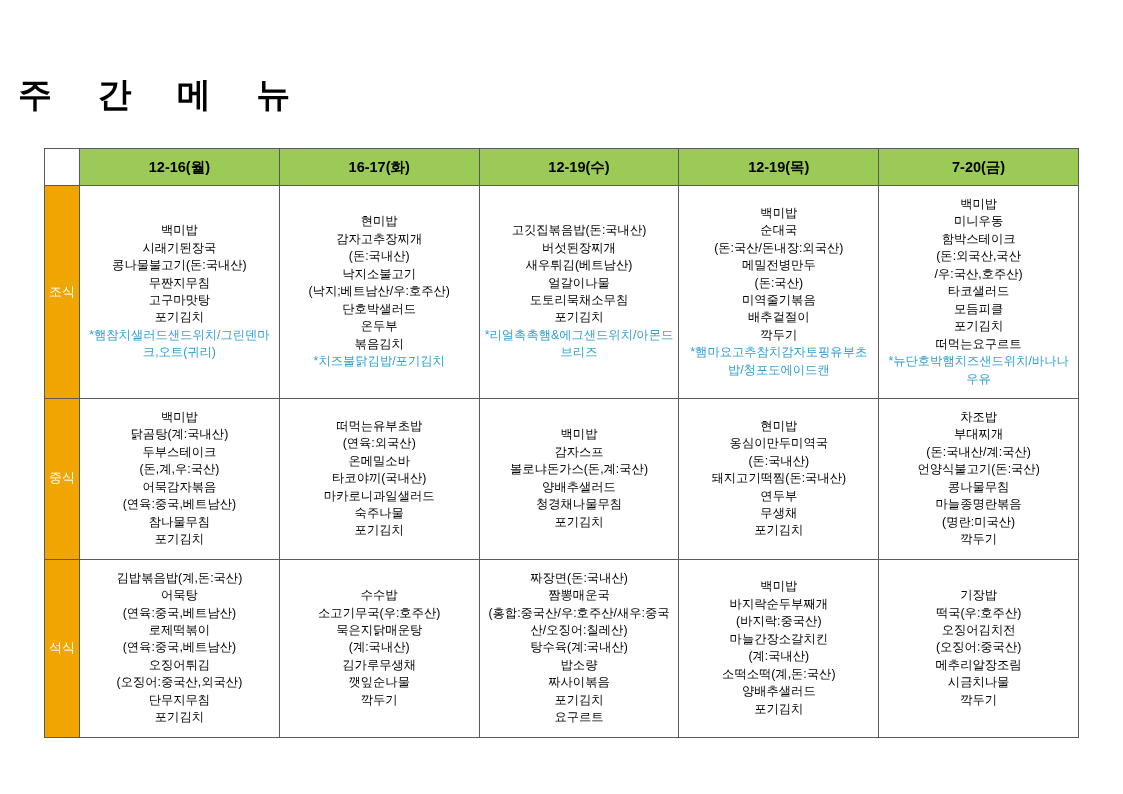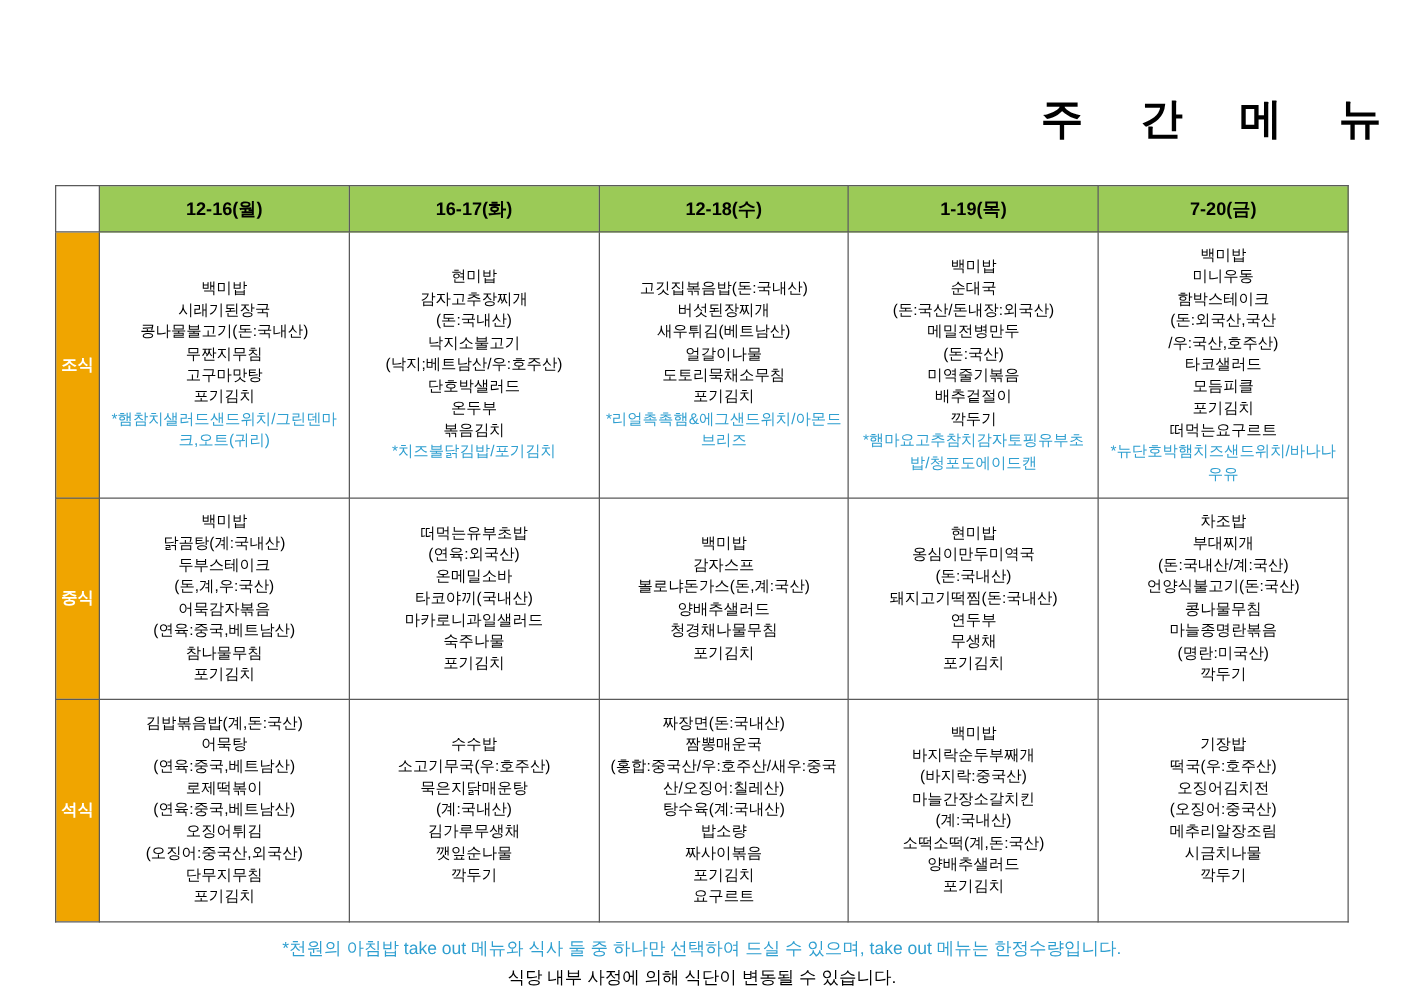--- a/index.html
+++ b/index.html
@@ -14,21 +14,21 @@
     color: #000000;
     overflow: hidden;
   }
   .page {
     position: relative;
     width: 1123px;
     height: 794px;
     box-sizing: border-box;
   }
   .title {
-    text-align: right;
+    text-align: left;
     font-size: 34px;
     letter-spacing: 18px;
     font-weight: bold;
     padding-top: 72px;
     padding-left: 18px;
     color: #000;
   }
   table.menu {
     border-collapse: collapse;
     margin: 30px auto 0 auto;
@@ -50,21 +50,21 @@
     background: #9bca57;
     font-size: 14.5px;
     font-weight: bold;
     height: 34px;
     color: #000;
   }
   td.mealhdr {
     width: 32px;
     background: #f0a500;
     color: #ffffff;
-    font-weight: bold;
+    font-weight: normal;
     font-size: 13px;
     line-height: 1.45;
     letter-spacing: 0px;
   }
   td.cell {
     font-size: 12.3px;
     line-height: 1.42;
     padding: 10px 4px;
     color: #000;
   }
@@ -94,22 +94,22 @@
 <div class="page">
 
   <div class="title">주 간 메 뉴</div>
 
   <table class="menu">
     <thead>
       <tr>
         <th class="corner"></th>
         <th class="daycol">12-16(월)</th>
         <th class="daycol">16-17(화)</th>
-        <th class="daycol">12-18(수)</th>
-        <th class="daycol">1-19(목)</th>
+        <th class="daycol">12-19(수)</th>
+        <th class="daycol">12-19(목)</th>
         <th class="daycol">7-20(금)</th>
       </tr>
     </thead>
     <tbody>
       <tr>
         <td class="mealhdr">
           <span class="mealhdr-inner">조식</span>
         </td>
         <td class="cell">
           <span>백미밥<br>시래기된장국<br>콩나물불고기(돈:국내산)<br>무짠지무침<br>고구마맛탕<br>포기김치</span>
@@ -178,18 +178,14 @@
           <span class="blue"></span>
         </td>
         <td class="cell">
           <span>기장밥<br>떡국(우:호주산)<br>오징어김치전<br>(오징어:중국산)<br>메추리알장조림<br>시금치나물<br>깍두기</span>
           <span class="blue"></span>
         </td>
       </tr>
     </tbody>
   </table>
 
-  <div class="footer">
-    <div class="line1">*천원의 아침밥 take out 메뉴와 식사 둘 중 하나만 선택하여 드실 수 있으며, take out 메뉴는 한정수량입니다.</div>
-    <div class="line2">식당 내부 사정에 의해 식단이 변동될 수 있습니다.</div>
-  </div>
 
 </div>
 
 </body></html>

